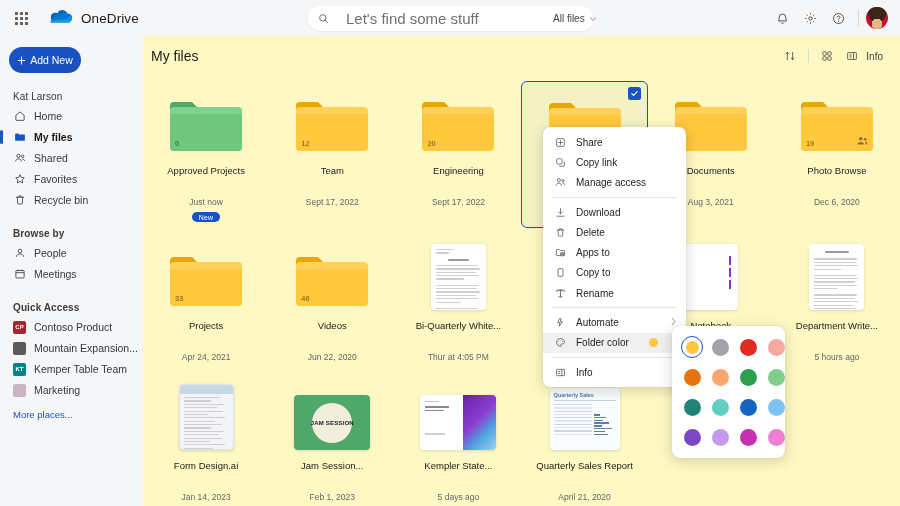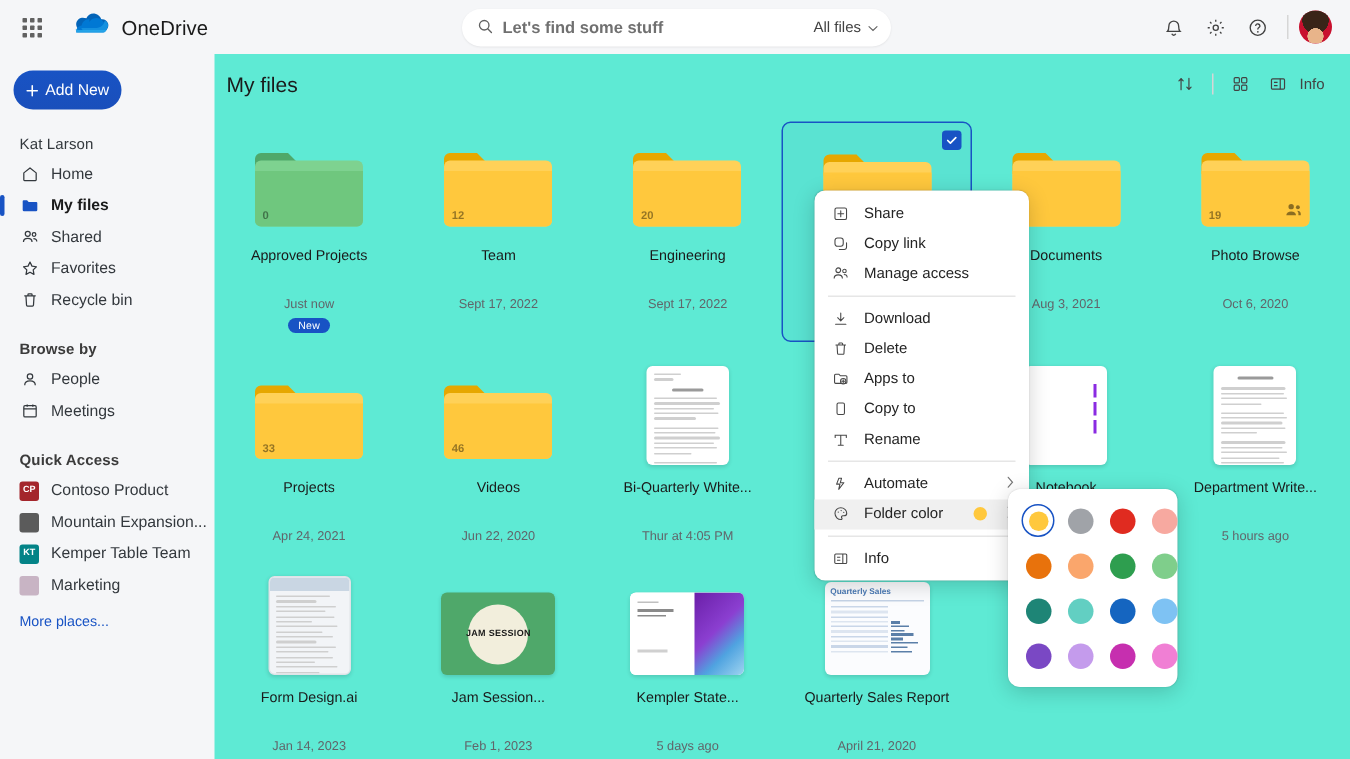--- a/index.html
+++ b/index.html
@@ -3,21 +3,21 @@
 <meta charset="utf-8">
 <style>
   * { box-sizing: border-box; margin: 0; padding: 0; }
   html, body {
     width: 900px; height: 506px;
     font-family: "Liberation Sans", sans-serif;
     background: #f3f4f6;
     overflow: hidden;
     color: #242424;
   }
-  .app { position: relative; width: 900px; height: 506px; background: #5eead4; }
+  .app { position: relative; width: 900px; height: 506px; background: #fef9c3; }
 
   
   .topbar {
     position: absolute; top: 0; left: 0; width: 900px; height: 36px;
     background: #f5f6f8;
     display: flex; align-items: center;
   }
   .waffle {
     width: 30px; height: 36px; display: flex; align-items: center; justify-content: center;
     margin-left: 6px; cursor: pointer;
@@ -27,22 +27,22 @@
   .brand { display: flex; align-items: center; gap: 7px; margin-left: 14px; cursor: pointer; }
   .brand-name { font-size: 13.5px; color: #1a1a1a; font-weight: 400; letter-spacing: .1px; }
 
   .searchwrap { position: absolute; left: 308px; top: 6px; width: 286px; height: 25px; }
   .searchbox {
     width: 100%; height: 25px; background: #fff; border-radius: 13px;
     display: flex; align-items: center; padding: 0 8px 0 10px;
     box-shadow: 0 .5px 1.5px rgba(0,0,0,.08);
   }
   .search-input {
-    flex: 1; border: none; outline: none; font-size: 11px; color: #424242;
-    background: transparent; margin-left: 6px; font-family: "Liberation Sans", sans-serif; font-weight: bold;
+    flex: 1; border: none; outline: none; font-size: 15px; color: #424242;
+    background: transparent; margin-left: 17px; font-family: "Liberation Sans", sans-serif;
   }
   .search-input::placeholder { color: #707070; }
   .search-filter {
     display: flex; align-items: center; gap: 4px; font-size: 10px; color: #424242;
     padding-left: 8px; cursor: pointer; white-space: nowrap;
   }
 
   .topright {
     position: absolute; right: 8px; top: 0; height: 36px;
     display: flex; align-items: center; gap: 2px;
@@ -486,21 +486,21 @@
               <svg width="11" height="9" viewBox="0 0 16 13" fill="#000">
                 <circle cx="5.5" cy="4" r="2.6"></circle>
                   <path d="M.8 12.4c0-2.4 2-3.7 4.7-3.7s4.7 1.3 4.7 3.7z"></path>
                 <circle cx="12" cy="4.6" r="1.9"></circle>
                   <path d="M11.4 7.9c2 0 3.4 1.1 3.4 2.9v1.6h-2.3V10z"></path>
               </svg>
             </span>
           </div>
         </div>
         <div class="tname">Photo Browse</div>
-        <div class="tdate">Oct 6, 2020</div>
+        <div class="tdate">Dec 6, 2020</div>
       </div>
 
       <div class="tile">
         <div class="thumb">
           <div class="folder">
             <svg width="76" height="58" viewBox="0 0 76 58">
               <path d="M2 9a4 4 0 0 1 4-4h18l6 6h3v8H2z" fill="#E6A700"></path>
               <path d="M2 14a4 4 0 0 1 4-4h64a4 4 0 0 1 4 4v36a4 4 0 0 1-4 4H6a4 4 0 0 1-4-4z" fill="#FFD158"></path>
               <path d="M2 17h72v33a4 4 0 0 1-4 4H6a4 4 0 0 1-4-4z" fill="#FFC83D"></path>
             </svg>

